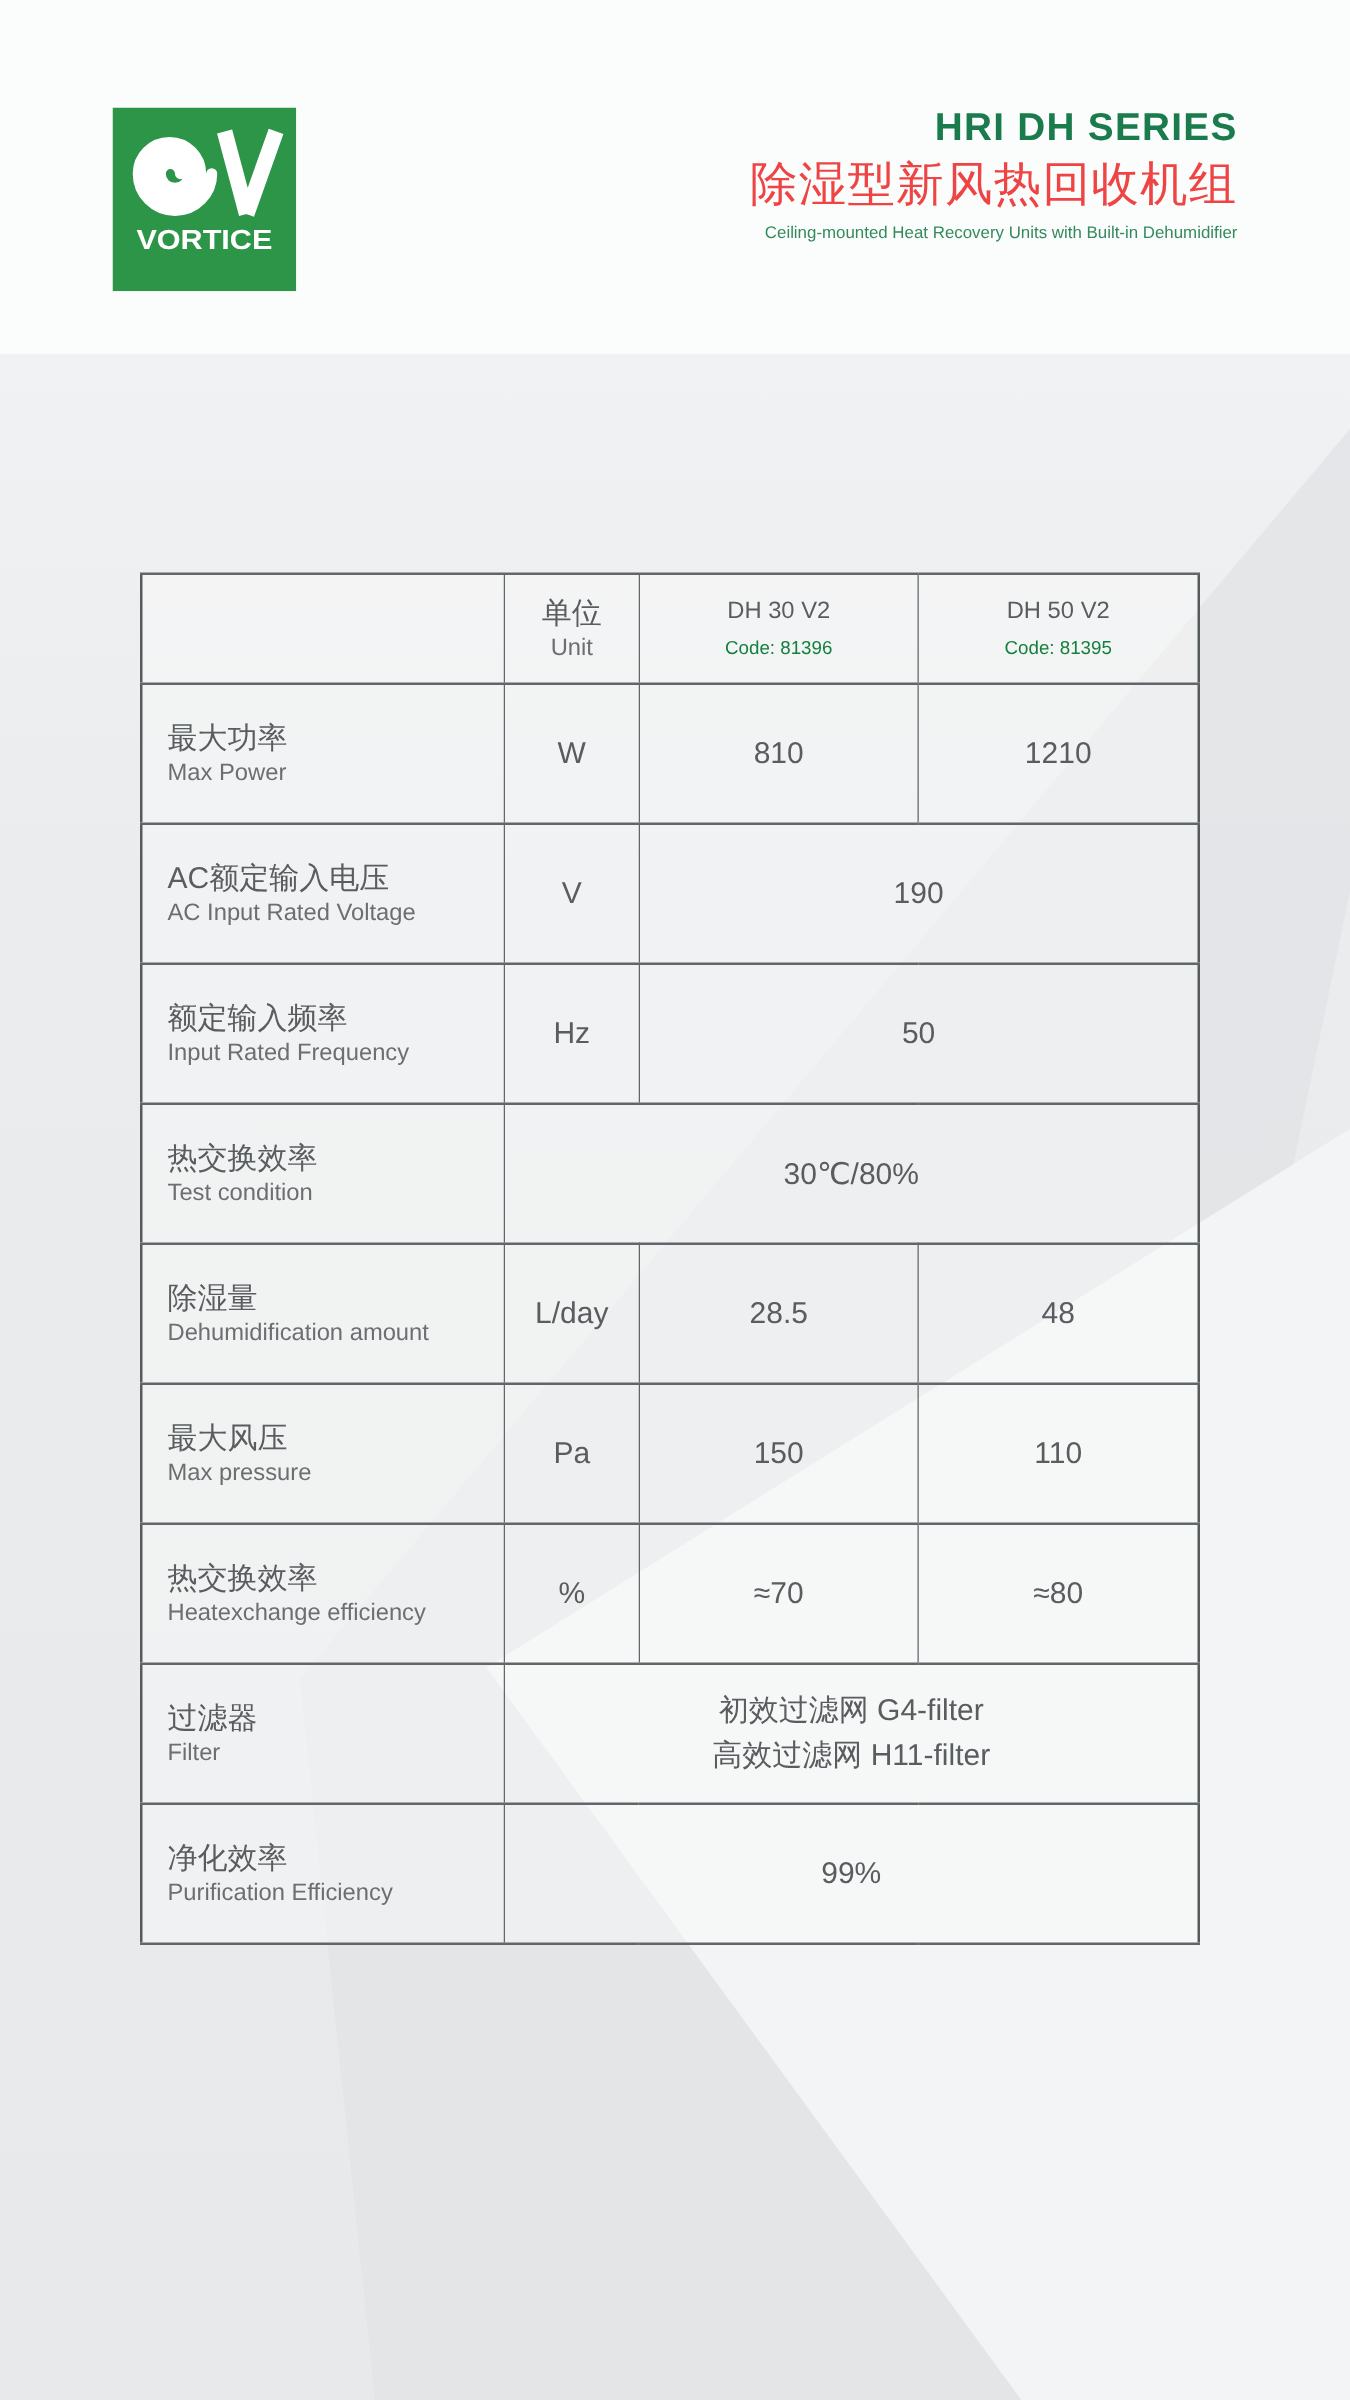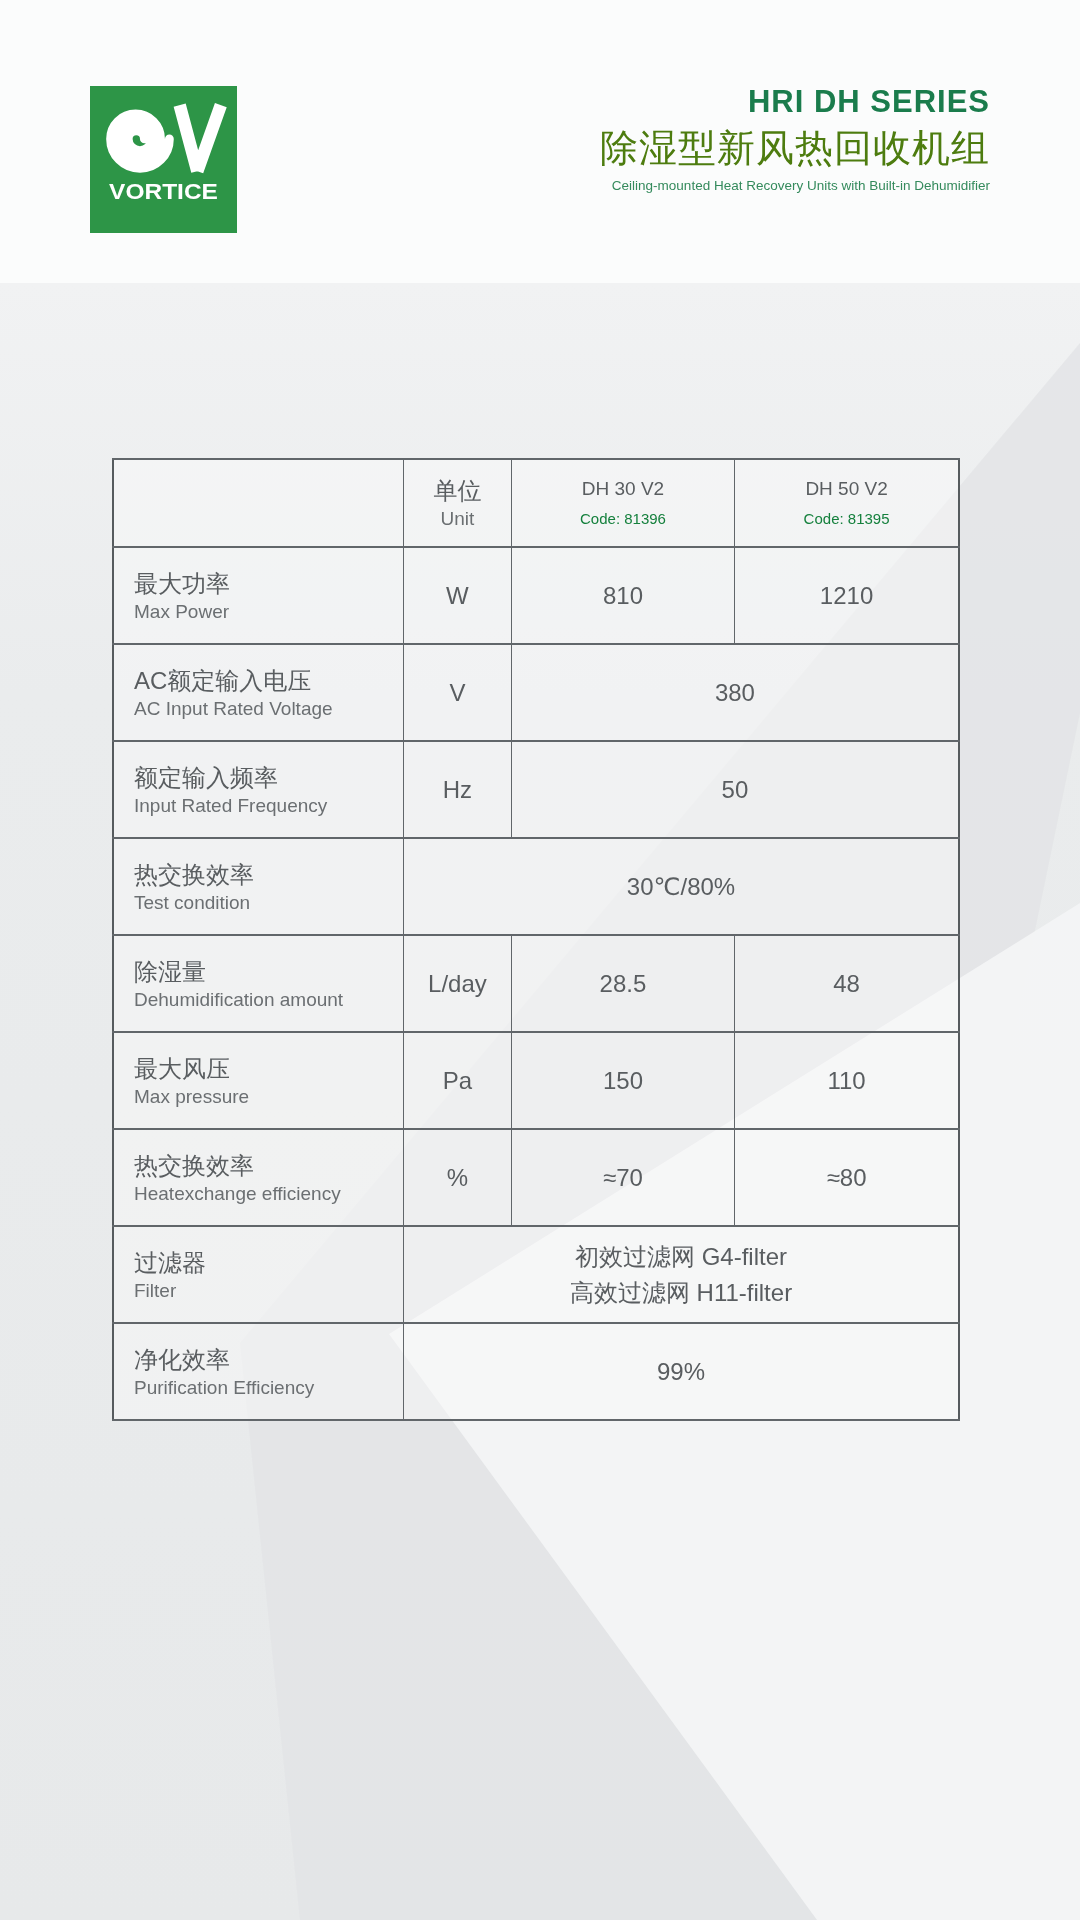--- a/index.html
+++ b/index.html
@@ -19,21 +19,21 @@
     position:absolute; left:90px; top:86px; width:147px; height:147px;
   }
   .title-block {
     position:absolute; right:90px; top:84px; text-align:right;
   }
   .title-main {
     font-size:31px; font-weight:bold; letter-spacing:1px; color:#1a7c4c;
     line-height:36px;
   }
   .title-cn {
-    font-size:38px; font-weight:500; color:#4d7c0f; line-height:48px;
+    font-size:38px; font-weight:500; color:#ef4444; line-height:48px;
     margin-top:4px; letter-spacing:1px;
   }
   .title-en {
     font-size:13.5px; font-weight:400; color:#348a5c; line-height:18px;
     margin-top:5px;
   }
 
   
   .content-band {
     position:absolute; top:283px; left:0; width:1080px; height:1637px;
@@ -54,21 +54,21 @@
   table.spec {
     position:absolute; left:112px; top:458px; width:848px;
     border-collapse:collapse; z-index:2;
     background:rgba(250,251,251,0.45);
   }
   table.spec, table.spec td { border:1px solid #6a6f72; }
   table.spec { border:2px solid #565b5e; }
   table.spec td { border-top-width:2px; border-bottom-width:2px; border-color:#61666a; }
   td { vertical-align:middle; color:#5a5e61; }
   tr.hdr  { height:88px; }
-  tr.row  { height:97px; }
+  tr.row  { height:112px; }
   td.label { padding-left:20px; text-align:left; }
   td.c { text-align:center; }
   .cn  { display:block; font-size:24px; line-height:31px; color:#595d60; }
   .en  { display:block; font-size:19px; line-height:25px; color:#6b6f72; }
   .val { font-size:24px; color:#595d60; }
   .unit-cn { display:block; font-size:24px; line-height:30px; color:#595d60; }
   .unit-en { display:block; font-size:19px; line-height:25px; color:#6b6f72;text-align:center; }
   .model-name { display:block; font-size:19px; line-height:31px; color:#595d60; }
   .model-code { display:block; font-size:15px; line-height:30px; color:#15803d; }
   .two-line { font-size:24px; line-height:36px; color:#595d60; }
@@ -132,21 +132,21 @@
       <td class="c"><span class="val">810</span></td>
       <td class="c"><span class="val">1210</span></td>
     </tr>
 
     <tr class="row">
       <td class="label">
         <span class="cn">AC额定输入电压</span>
         <span class="en">AC Input Rated Voltage</span>
       </td>
       <td class="c"><span class="val">V</span></td>
-      <td class="c" colspan="2"><span class="val">380</span></td>
+      <td class="c" colspan="2"><span class="val">190</span></td>
     </tr>
 
     <tr class="row">
       <td class="label">
         <span class="cn">额定输入频率</span>
         <span class="en">Input Rated Frequency</span>
       </td>
       <td class="c"><span class="val">Hz</span></td>
       <td class="c" colspan="2"><span class="val">50</span></td>
     </tr>

